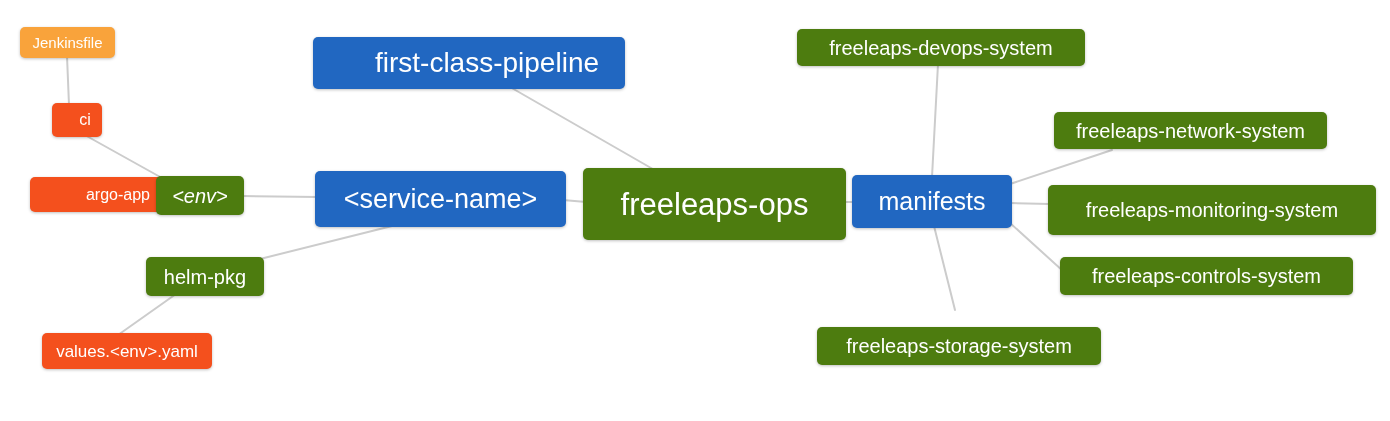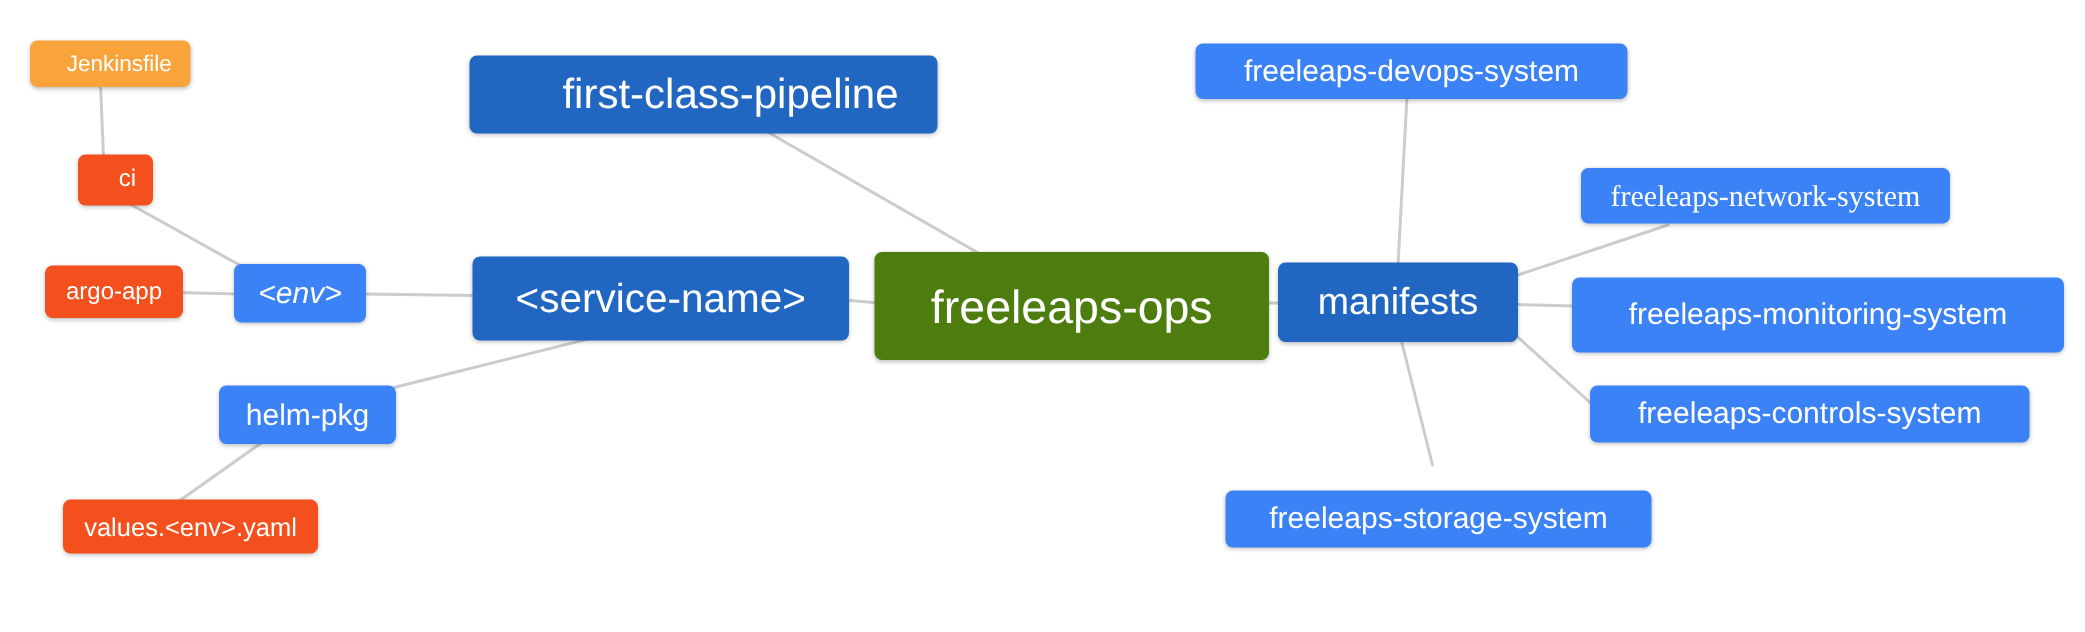--- a/index.html
+++ b/index.html
@@ -10,37 +10,37 @@
   #mindmap{position:relative;width:1390px;height:421px;}
   svg.edges{position:absolute;left:0;top:0;width:1390px;height:421px;z-index:1;}
   svg.edges line{stroke:#cccccc;stroke-width:2;stroke-linecap:round;}
   .node{
     position:absolute;z-index:2;display:flex;align-items:center;justify-content:center;
     color:#ffffff;border-radius:5px;box-shadow:0 1px 3px rgba(0,0,0,0.25);
     white-space:nowrap;cursor:pointer;text-align:center;line-height:1;
   }
   .c-root{background:#4d7c0f;}
   .c-blue{background:#2167c1;}
-  .c-green{background:#3b82f6;}
+  .c-green{background:#4d7c0f;}
   .c-red{background:#f4501d;}
-  .c-orange{background:#f9a33b;padding-left:12px;}
+  .c-orange{background:#f9a33b;}
 
   
   #n-jenkinsfile{left:20px;top:27px;width:95px;height:31px;font-size:15px;}
   #n-ci{left:52px;top:103px;width:34px;height:34px;font-size:16px;padding-left:16px;}
-  #n-argo-app{left:30px;top:177px;width:92px;height:35px;font-size:16px;}
+  #n-argo-app{left:30px;top:177px;width:92px;height:35px;font-size:16px;padding-left:42px;}
   #n-env{left:156px;top:176px;width:88px;height:39px;font-size:20px;font-style:italic;}
   #n-helm-pkg{left:146px;top:257px;width:118px;height:39px;font-size:20px;}
   #n-values{left:7px;top:333px;width:170px;height:36px;font-size:17px;margin-left:35px;}
   #n-pipeline{left:313px;top:37px;width:276px;height:52px;font-size:28px;padding-left:36px;}
   #n-service{left:315px;top:171px;width:251px;height:56px;font-size:27px;}
   #n-root{left:583px;top:168px;width:263px;height:72px;font-size:31px;}
   #n-manifests{left:852px;top:175px;width:160px;height:53px;font-size:25px;}
   #n-devops{left:797px;top:29px;width:288px;height:37px;font-size:20px;}
-  #n-network{left:1054px;top:112px;width:246px;height:37px;font-size:20px;font-family:Liberation Serif, serif;}
+  #n-network{left:1054px;top:112px;width:273px;height:37px;font-size:20px;}
   #n-monitoring{left:1048px;top:185px;width:328px;height:50px;font-size:20px;}
   #n-controls{left:1060px;top:257px;width:293px;height:38px;font-size:20px;}
   #n-storage{left:817px;top:307px;width:284px;height:38px;font-size:20px;margin-top:20px;}
 </style>
 </head>
 <body>
 
 <div id="mindmap">
 
   <svg class="edges" viewBox="0 0 1390 421" aria-hidden="true">

